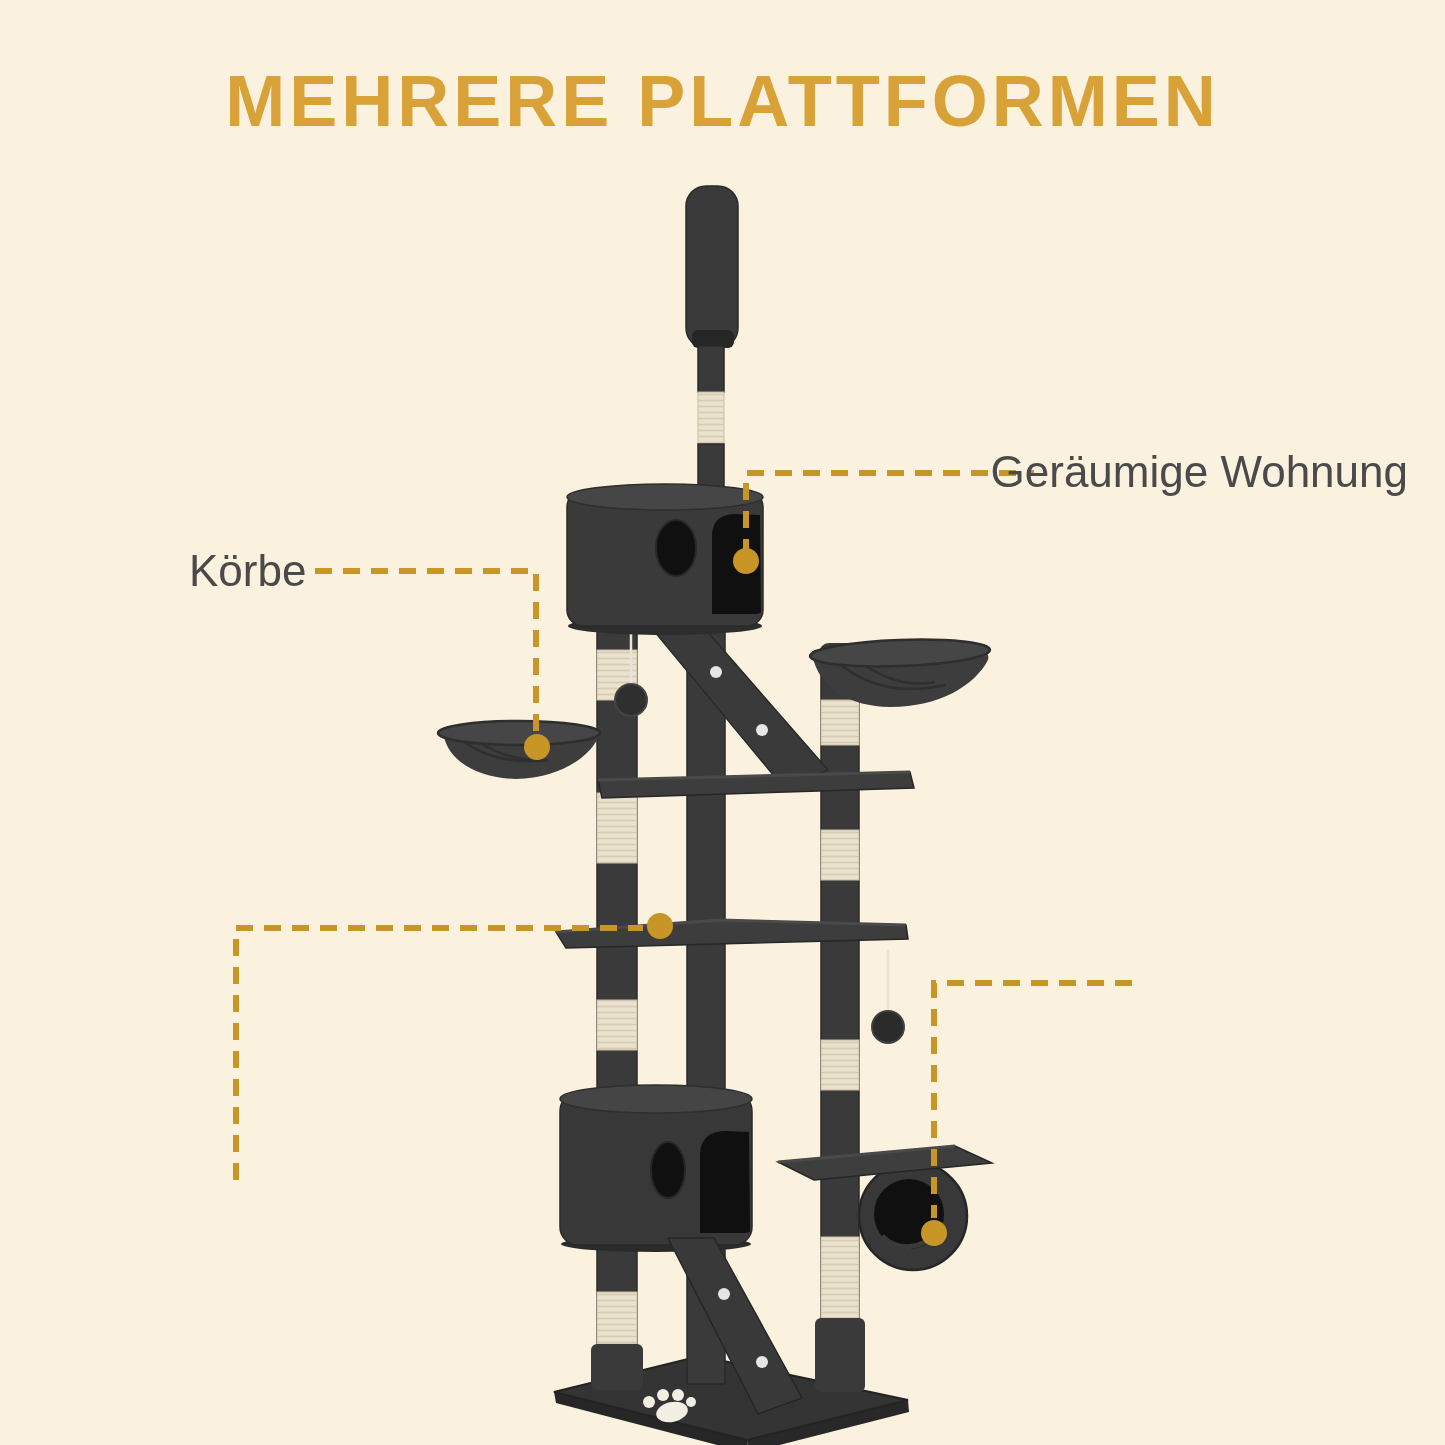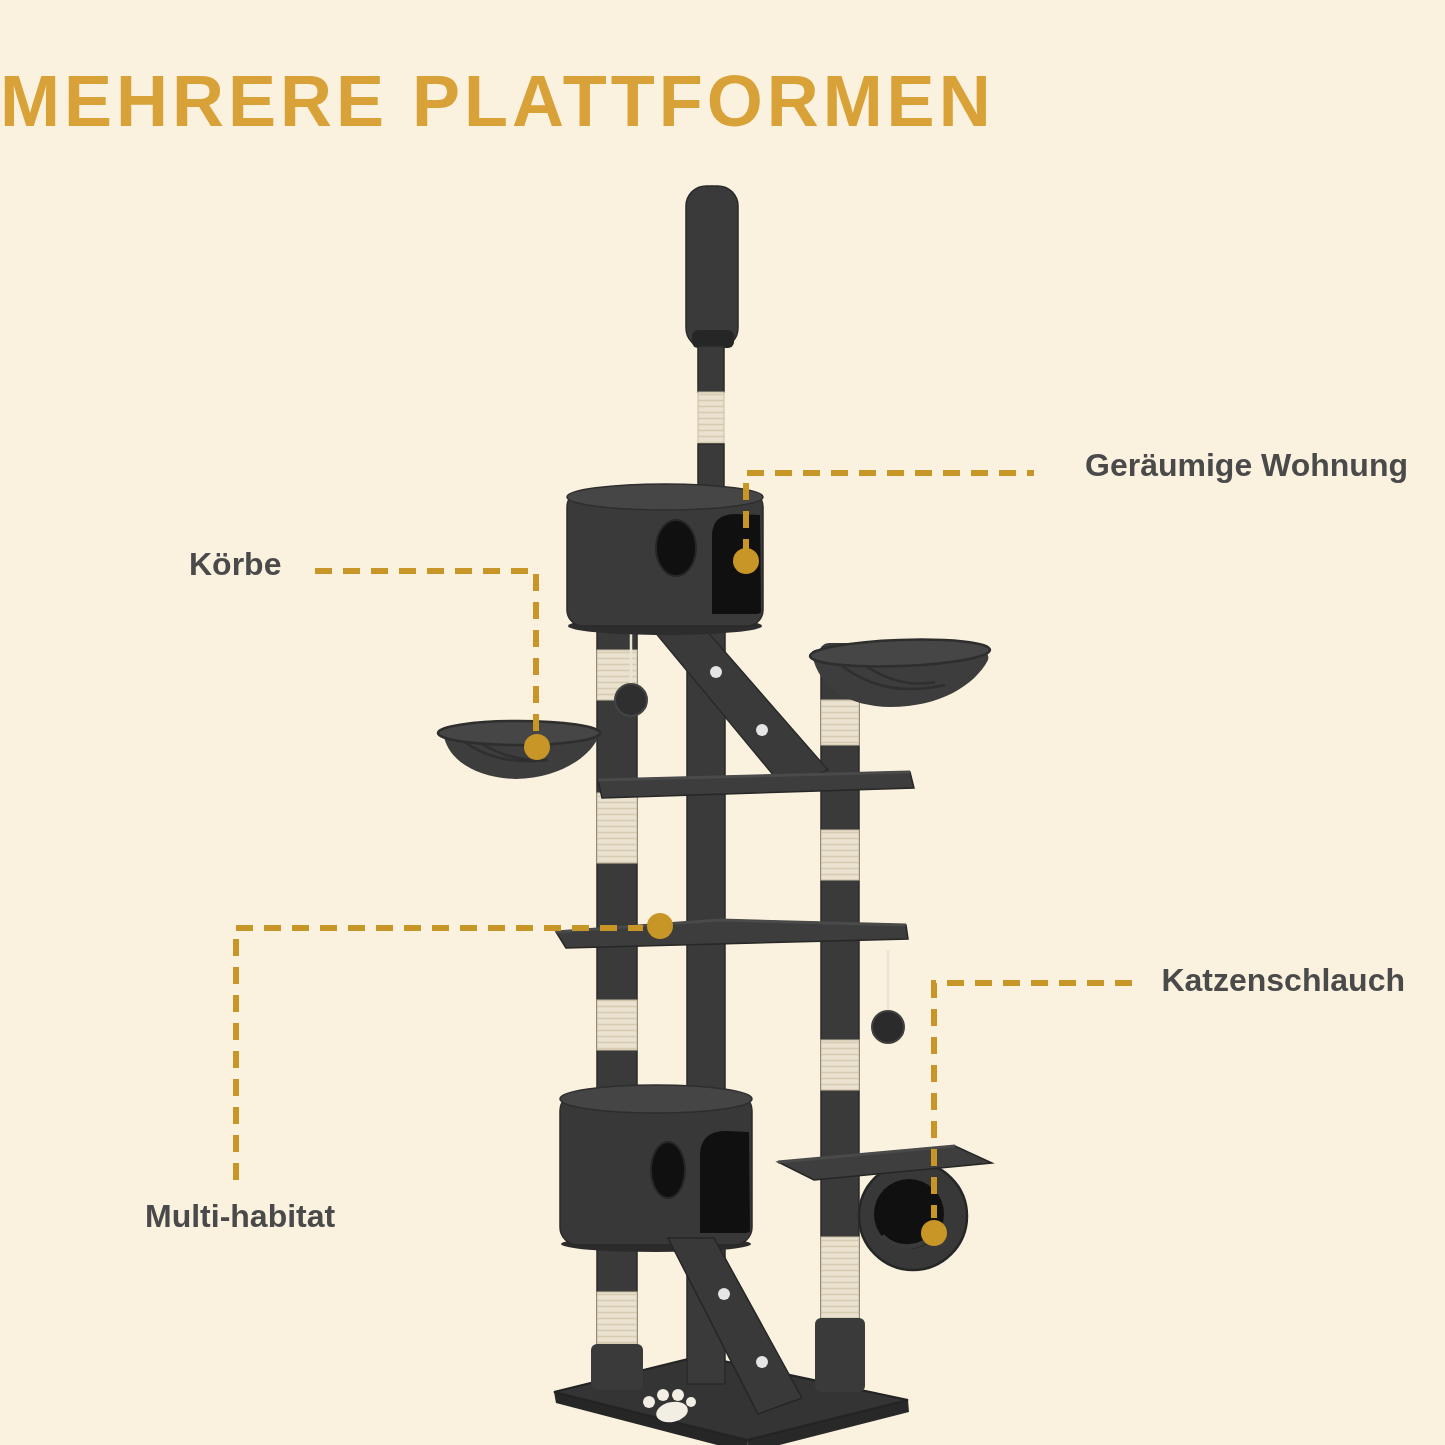--- a/index.html
+++ b/index.html
@@ -1,21 +1,21 @@
 <!DOCTYPE html>
 <html><head>
 <meta charset="utf-8">
 <style>
   html,body{margin:0;padding:0;}
   body{font-family:"Liberation Sans","DejaVu Sans",sans-serif;}
   .canvas{position:relative;width:1445px;height:1445px;background:var(--background,#FAF1DE);overflow:hidden;}
-  .title{position:absolute;top:60px;left:0;width:1445px;text-align:left;margin:0;
+  .title{position:absolute;top:60px;left:0;width:1445px;text-align:center;margin:0;
          font-size:72px;font-weight:bold;letter-spacing:4px;color:var(--title-gold,#D9A238);
          font-family:"Liberation Sans",sans-serif;}
-  .callout-label{position:absolute;font-size:32px;line-height:1.1;color:var(--label-ink,#4A4A4A);white-space:nowrap;font-weight:bold;}
+  .callout-label{position:absolute;font-size:44px;line-height:1.1;color:var(--label-ink,#4A4A4A);white-space:nowrap;}
   #lbl-geraeumige{top:448px;right:37px;}
   #lbl-koerbe{top:547px;left:189px;}
   #lbl-multi{top:1199px;left:145px;}
   #lbl-katzen{top:963px;right:40px;}
   svg.scene{position:absolute;left:0;top:0;width:1445px;height:1445px;display:block;}
   
   .fbody{fill:var(--tree-body,#3A3A3A);}
   .fshadow{fill:var(--tree-shadow,#262626);}
   .fopen{fill:var(--opening,#101010);}
   .fsisal{fill:url(#sisalp);stroke:#C9BEA3;stroke-width:1;}
@@ -175,15 +175,13 @@
       <circle class="fgold" cx="660" cy="926" r="13"></circle>
     </g>
     <g>
       <path class="sgold" d="M1132,983 L934,983 L934,1218"></path>
       <circle class="fgold" cx="934" cy="1233" r="13"></circle>
     </g>
   </svg>
 
   <div class="callout-label" id="lbl-geraeumige">Geräumige Wohnung</div>
   <div class="callout-label" id="lbl-koerbe">Körbe</div>
-  <div class="callout-label" id="lbl-multi">Multi-habitat</div>
-  <div class="callout-label" id="lbl-katzen">Katzenschlauch</div>
 </div>
 
 </body></html>

